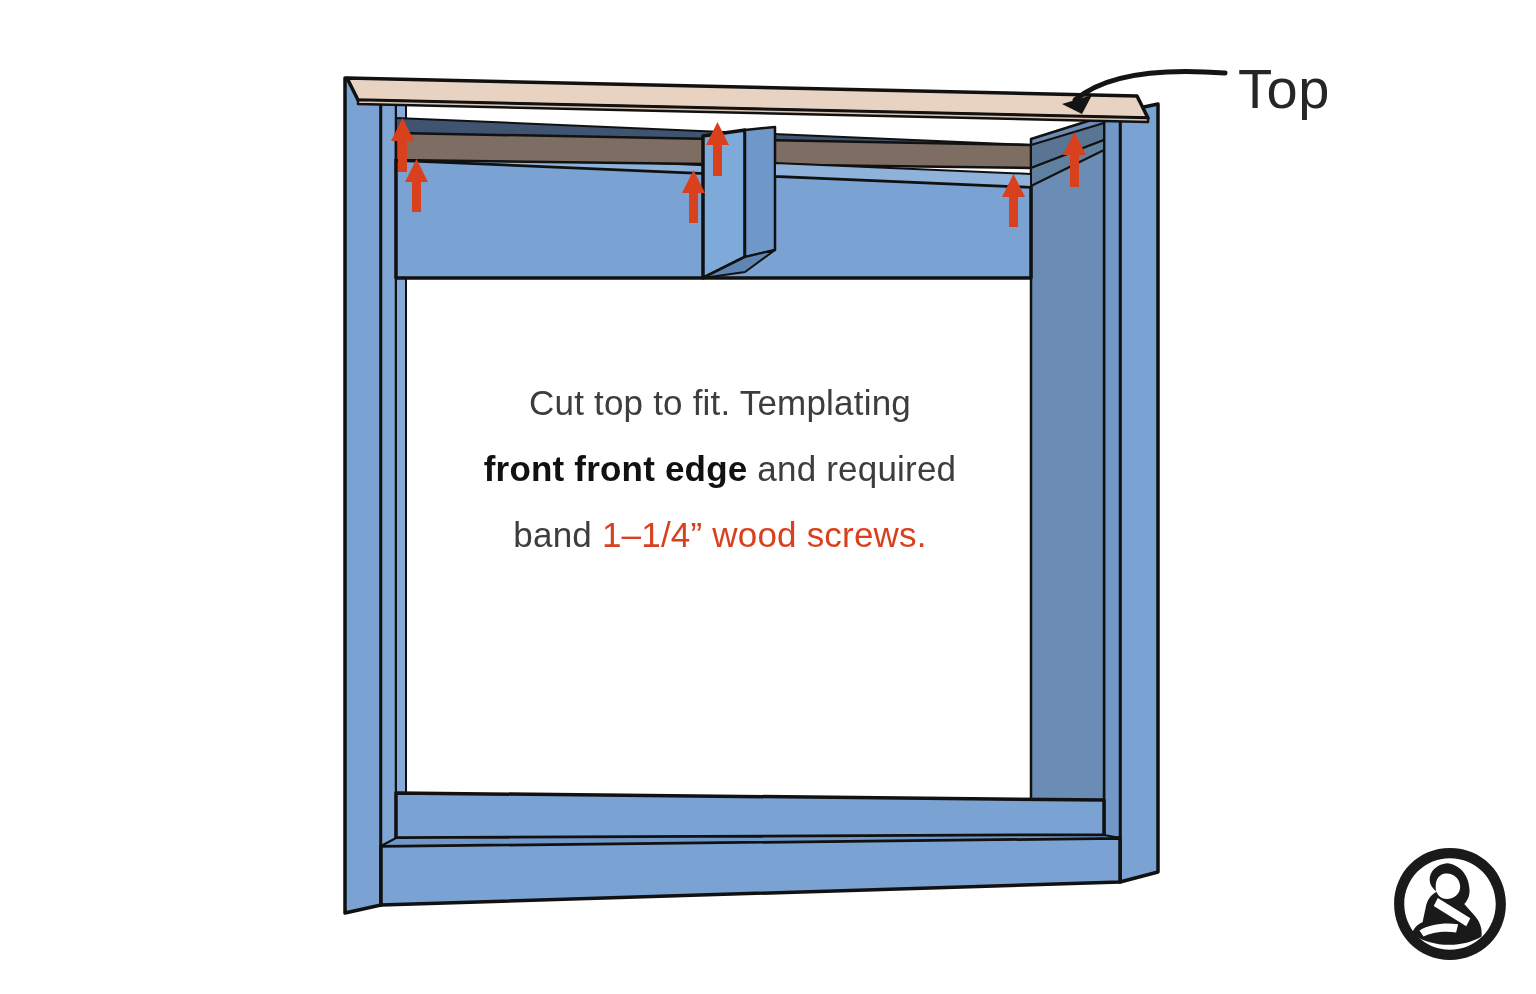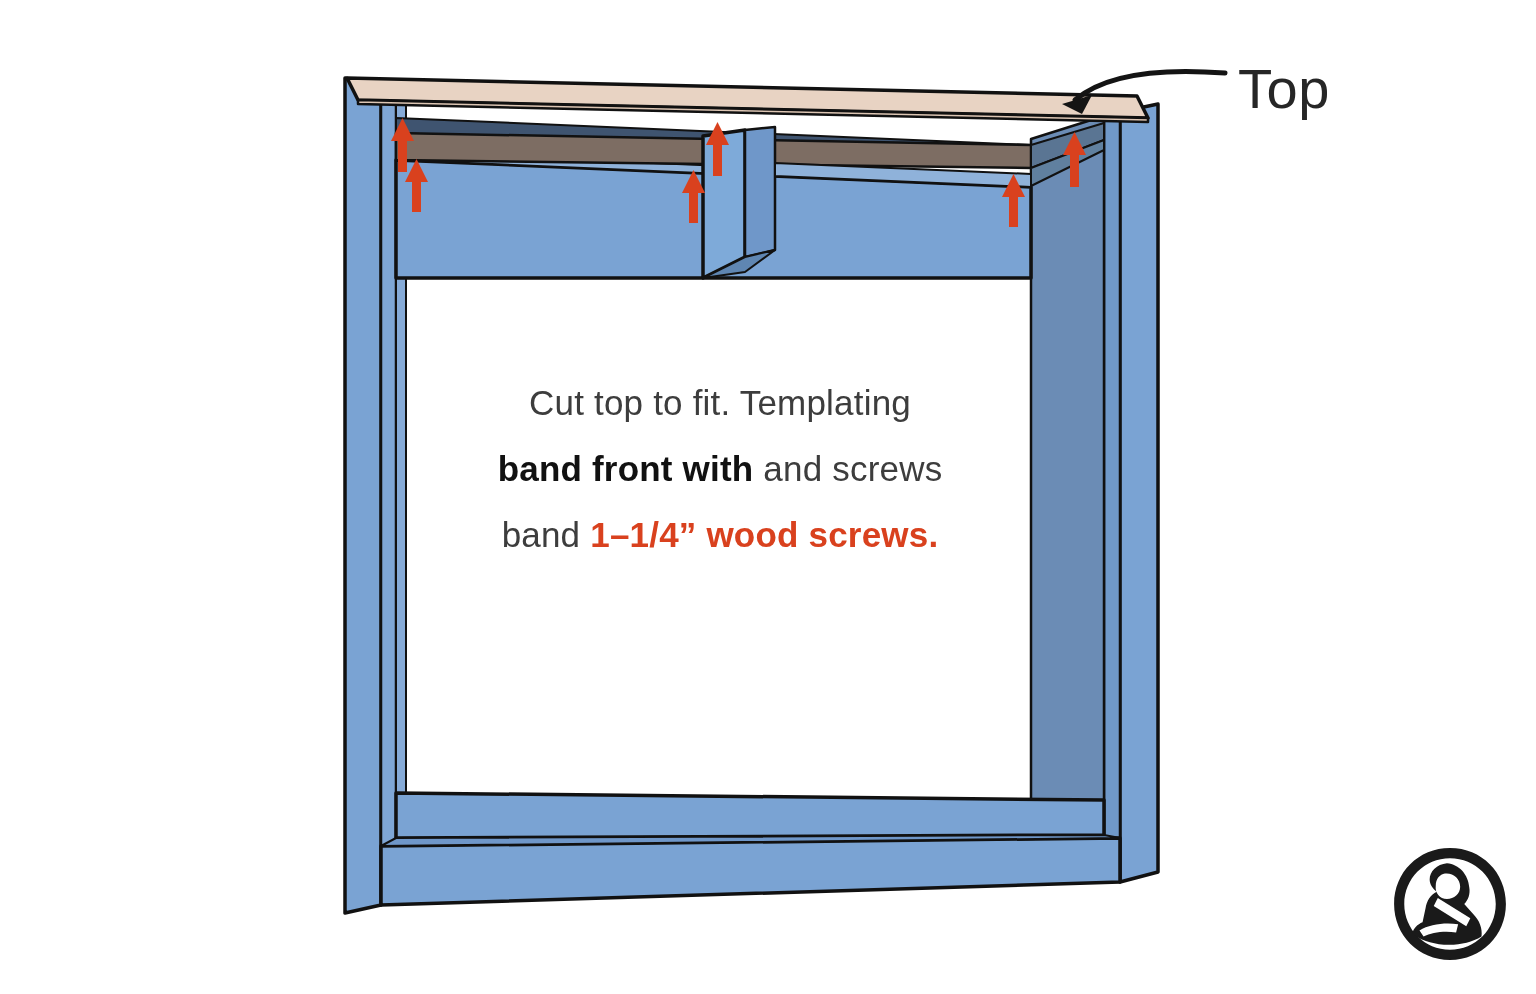--- a/index.html
+++ b/index.html
@@ -40,21 +40,21 @@
     text-align: center;
     font-family: "Liberation Sans", sans-serif;
     font-size: 35px;
     line-height: 1.88;
     color: #3d3d3d;
     letter-spacing: 0.2px;
     pointer-events: none;
   }
   #instruction-block .ln { display: block; white-space: nowrap; text-align: center; }
   #instruction-block .bold { font-weight: bold; color: #111111; }
-  #instruction-block .accent { font-weight: bold; color: #d9411e; }
+  #instruction-block .accent { font-weight: normal; color: #d9411e; }
   #top-callout-label {
     position: absolute;
     left: 1238px;
     top: 40px;
     font-family: "Liberation Sans", sans-serif;
     font-size: 56px;
     color: #262626;
     letter-spacing: 0.5px;
     margin-top: 16px;
   }
@@ -151,21 +151,21 @@
       <path d="M 1225,73 C 1160,68 1105,74 1075,100" fill="none" stroke="#141414" stroke-width="5" stroke-linecap="round"></path>
       <polygon points="1062,104 1092,95 1082,114" fill="#141414"></polygon>
     </g>
   </svg>
 
   <div id="instruction-block">
     <span class="ln">
       <span>Cut top to fit. Templating</span>
     </span>
     <span class="ln">
-      <span class="bold">band front with</span><span> and screws</span>
+      <span class="bold">front front edge</span><span> and required</span>
     </span>
     <span class="ln">
       <span>band </span><span class="accent">1–1/4” wood screws.</span>
     </span>
   </div>
 
   <div id="top-callout-label">Top</div>
 
   <svg id="brand-logo" viewBox="0 0 120 120">
     <g fill="#1a1a1a">

